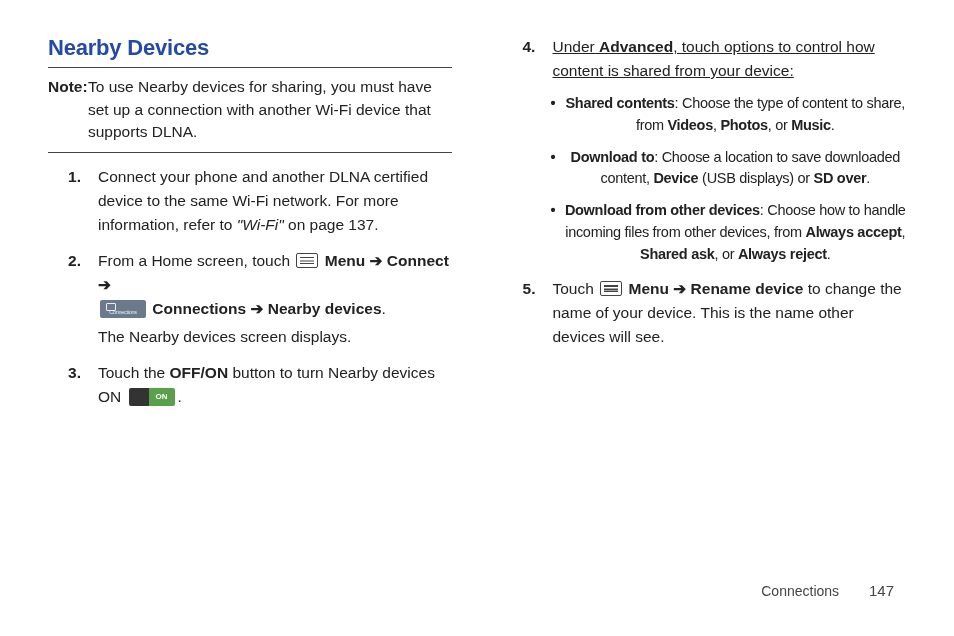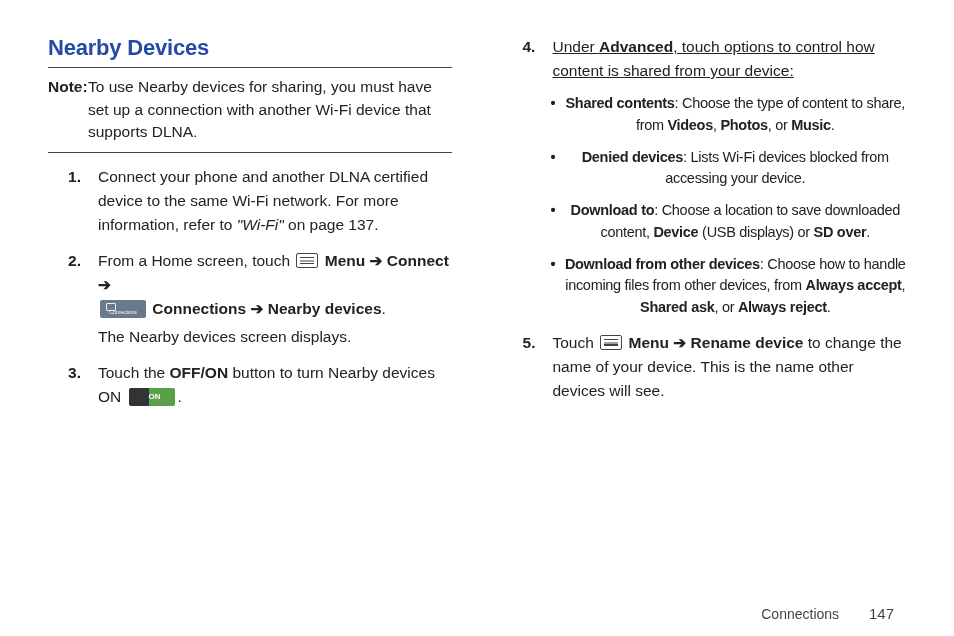--- a/index.html
+++ b/index.html
@@ -151,26 +151,27 @@
     }
     .icon-switch .track-on {
       position: absolute;
       right: 0; top: 0;
       width: 26px; height: 18px;
       background: #5aa04a;
       border-radius: 0 2px 2px 0;
       color: #fff;
       font-size: 8px;
       font-weight: 700;
+      text-align: center;
       line-height: 18px;
     }
     .substep { margin-top: 4px; }
     .footer {
       position: absolute;
-      bottom: 14px;
+      bottom: 37px;
       right: 60px;
       font-size: 14px;
       color: #444;
     }
     .footer .pnum { margin-left: 26px; font-size: 15px; }
     .step4-intro {
       font-size: 15.5px;
       line-height: 1.55;
       padding-left: 50px;
       position: relative;
@@ -219,23 +220,20 @@
   <div class="col">
     <div class="step4-intro">
       <span>Under </span><span class="bold">Advanced</span><span>, touch options to control how content is shared from your device:</span>
     </div>
 
     <ul class="bullets cond">
       <li>
         <span class="bold">Shared contents</span><span>: Choose the type of content to share, from </span><span class="bold">Videos</span><span>, </span><span class="bold">Photos</span><span>, or </span><span class="bold">Music</span><span>.</span>
       </li>
       <li>
-        <span class="bold">Denied devices</span><span>: Lists Wi-Fi devices blocked from accessing your device.</span>
-      </li>
-      <li>
         <span class="bold">Download to</span><span>: Choose a location to save downloaded content, </span><span class="bold">Device</span><span> (USB displays) or </span><span class="bold">SD over</span><span>.</span>
       </li>
       <li>
         <span class="bold">Download from other devices</span><span>: Choose how to handle incoming files from other devices, from </span><span class="bold">Always accept</span><span>, </span><span class="bold">Shared ask</span><span>, or </span><span class="bold">Always reject</span><span>.</span>
       </li>
     </ul>
 
     <ol class="steps continue">
       <li style="counter-set: step 5;">
         <span>Touch </span><span class="icon-menu"></span>

